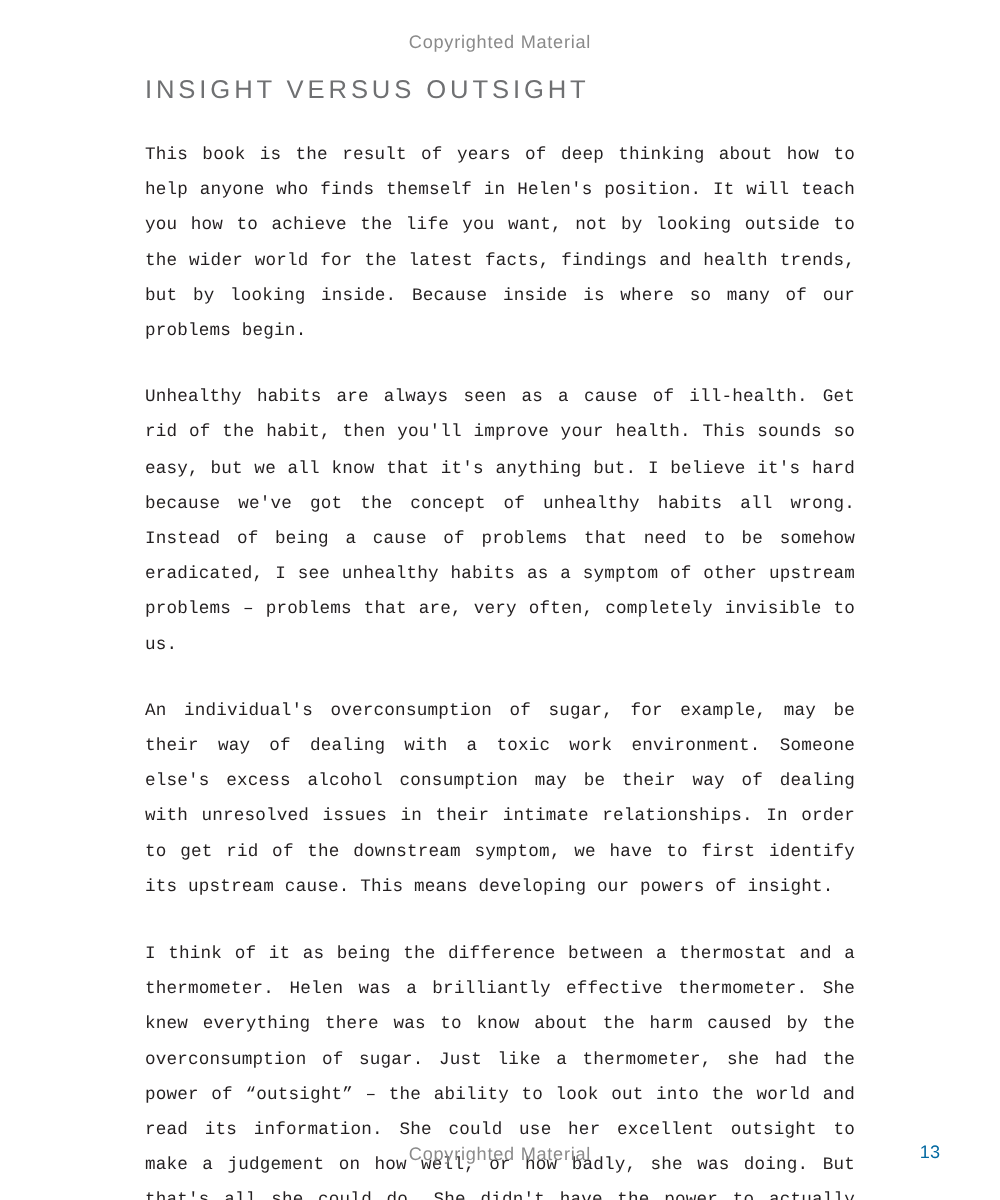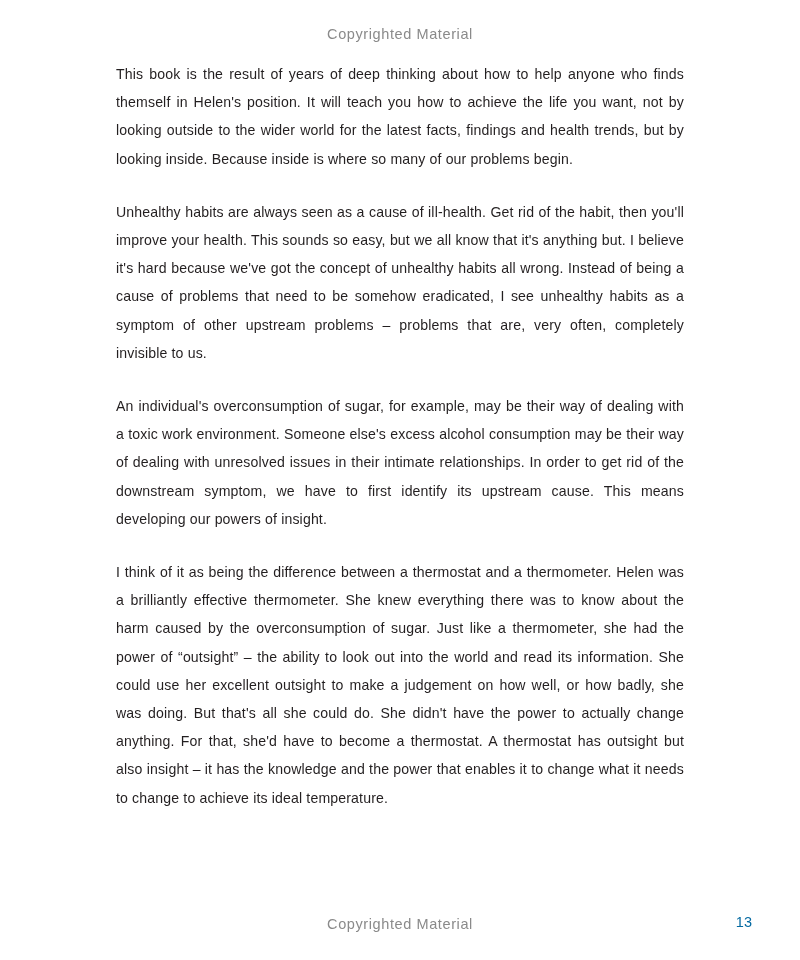--- a/index.html
+++ b/index.html
@@ -64,34 +64,35 @@
     margin: 0 0 26px 0;
     font-family: "Liberation Sans", sans-serif;
   }
   .body-par {
     font-size: 14.1px;
     line-height: 28.2px;
     text-align: justify;
     margin: 0 0 25px 0;
     color: #231f20;
     letter-spacing: 0.15px;
-    font-family: Liberation Sans, sans-serif;
+    font-family: Liberation Mono, monospace;
   }
   .body-par:last-child {
     margin-bottom: 0;
   }
 </style>
 </head>
 <body>
 
 <div class="page">
 
   <div class="watermark-top">Copyrighted Material</div>
 
   <div class="content">
+    <h1 class="chapter-title">INSIGHT VERSUS OUTSIGHT</h1>
 
     <p class="body-par">This book is the result of years of deep thinking about how to help anyone who finds themself in Helen's position. It will teach you how to achieve the life you want, not by looking outside to the wider world for the latest facts, findings and health trends, but by looking inside. Because inside is where so many of our problems begin.</p>
     <p class="body-par">Unhealthy habits are always seen as a cause of ill-health. Get rid of the habit, then you'll improve your health. This sounds so easy, but we all know that it's anything but. I believe it's hard because we've got the concept of unhealthy habits all wrong. Instead of being a cause of problems that need to be somehow eradicated, I see unhealthy habits as a symptom of other upstream problems – problems that are, very often, completely invisible to us.</p>
     <p class="body-par">An individual's overconsumption of sugar, for example, may be their way of dealing with a toxic work environment. Someone else's excess alcohol consumption may be their way of dealing with unresolved issues in their intimate relationships. In order to get rid of the downstream symptom, we have to first identify its upstream cause. This means developing our powers of insight.</p>
     <p class="body-par">I think of it as being the difference between a thermostat and a thermometer. Helen was a brilliantly effective thermometer. She knew everything there was to know about the harm caused by the overconsumption of sugar. Just like a thermometer, she had the power of “outsight” – the ability to look out into the world and read its information. She could use her excellent outsight to make a judgement on how well, or how badly, she was doing. But that's all she could do. She didn't have the power to actually change anything. For that, she'd have to become a thermostat. A thermostat has outsight but also insight – it has the knowledge and the power that enables it to change what it needs to change to achieve its ideal temperature.</p>
   </div>
 
   <div class="watermark-bottom">Copyrighted Material</div>
   <div class="page-number">13</div>
 

